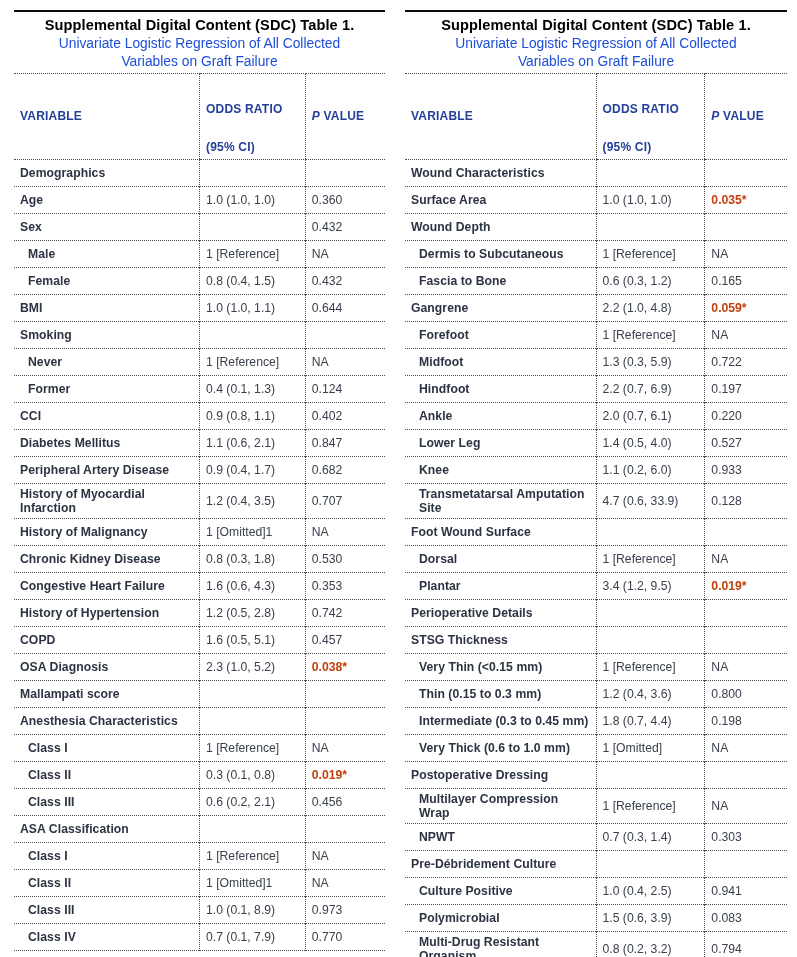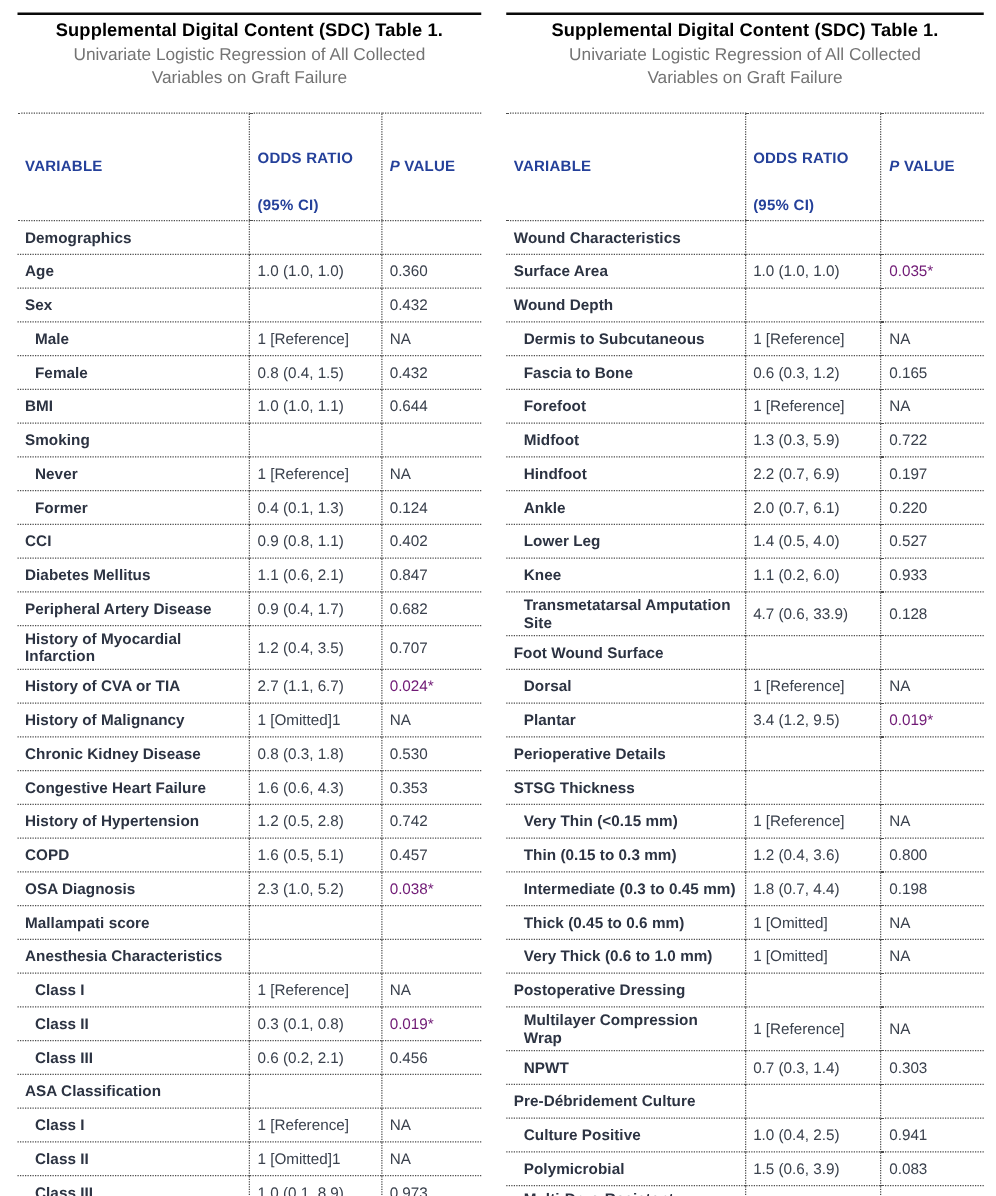--- a/index.html
+++ b/index.html
@@ -29,24 +29,24 @@
     font-weight: bold;
     font-size: 14.6px;
     color: #000000;
     padding-top: 4px;
     line-height: 1.25;
     letter-spacing: 0.1px;
   }
   .tbl-subtitle {
     text-align: center;
     font-size: 13.8px;
-    color: #737373;
+    color: #1d4ed8;
     line-height: 1.3;
     max-width: 315px;
-    margin: 1px auto 19px auto;
+    margin: 1px auto 2px auto;
   }
 
   table {
     width: 100%;
     border-collapse: collapse;
     table-layout: fixed;
     border-bottom: 1px dotted #4d4d4d;
   }
   col.c-var { width: 50%; }
   col.c-or  { width: 28.5%; }
@@ -71,21 +71,21 @@
     color: #3a414d;
     padding: 3px 6px;
     border-top: 1px dotted #4d4d4d;
     height: 20px;
     vertical-align: middle;
     line-height: 1.15;
     overflow: hidden;
   }
   td.var { font-weight: bold; color: #2c3342; letter-spacing: 0.05px; }
   td.var.indent { padding-left: 14px; }
-  td.pv.sig { font-weight: normal; color: #701a75; }
+  td.pv.sig { font-weight: bold; color: #c2410c; }
 
   .hdr-line { display: block; margin-top: 24px; }
   .pv-head  { display: block; }
   .pv-head::first-letter { font-style: italic; }
 </style>
 </head>
 <body>
 
 <div class="page">
 
@@ -170,25 +170,20 @@
             <td class="var">Peripheral Artery Disease</td>
             <td class="or">0.9 (0.4, 1.7)</td>
             <td class="pv">0.682</td>
           </tr>
           <tr>
             <td class="var">History of Myocardial Infarction</td>
             <td class="or">1.2 (0.4, 3.5)</td>
             <td class="pv">0.707</td>
           </tr>
           <tr>
-            <td class="var">History of CVA or TIA</td>
-            <td class="or">2.7 (1.1, 6.7)</td>
-            <td class="pv sig">0.024*</td>
-          </tr>
-          <tr>
             <td class="var">History of Malignancy</td>
             <td class="or">1 [Omitted]1</td>
             <td class="pv">NA</td>
           </tr>
           <tr>
             <td class="var">Chronic Kidney Disease</td>
             <td class="or">0.8 (0.3, 1.8)</td>
             <td class="pv">0.530</td>
           </tr>
           <tr>
@@ -306,20 +301,25 @@
             <td class="var indent">Dermis to Subcutaneous</td>
             <td class="or">1 [Reference]</td>
             <td class="pv">NA</td>
           </tr>
           <tr>
             <td class="var indent">Fascia to Bone</td>
             <td class="or">0.6 (0.3, 1.2)</td>
             <td class="pv">0.165</td>
           </tr>
           <tr>
+            <td class="var">Gangrene</td>
+            <td class="or">2.2 (1.0, 4.8)</td>
+            <td class="pv sig">0.059*</td>
+          </tr>
+          <tr>
             <td class="var indent">Forefoot</td>
             <td class="or">1 [Reference]</td>
             <td class="pv">NA</td>
           </tr>
           <tr>
             <td class="var indent">Midfoot</td>
             <td class="or">1.3 (0.3, 5.9)</td>
             <td class="pv">0.722</td>
           </tr>
           <tr>
@@ -381,25 +381,20 @@
             <td class="var indent">Thin (0.15 to 0.3 mm)</td>
             <td class="or">1.2 (0.4, 3.6)</td>
             <td class="pv">0.800</td>
           </tr>
           <tr>
             <td class="var indent">Intermediate (0.3 to 0.45 mm)</td>
             <td class="or">1.8 (0.7, 4.4)</td>
             <td class="pv">0.198</td>
           </tr>
           <tr>
-            <td class="var indent">Thick (0.45 to 0.6 mm)</td>
-            <td class="or">1 [Omitted]</td>
-            <td class="pv">NA</td>
-          </tr>
-          <tr>
             <td class="var indent">Very Thick (0.6 to 1.0 mm)</td>
             <td class="or">1 [Omitted]</td>
             <td class="pv">NA</td>
           </tr>
           <tr>
             <td class="var">Postoperative Dressing</td>
             <td class="or"></td>
             <td class="pv"></td>
           </tr>
           <tr>

